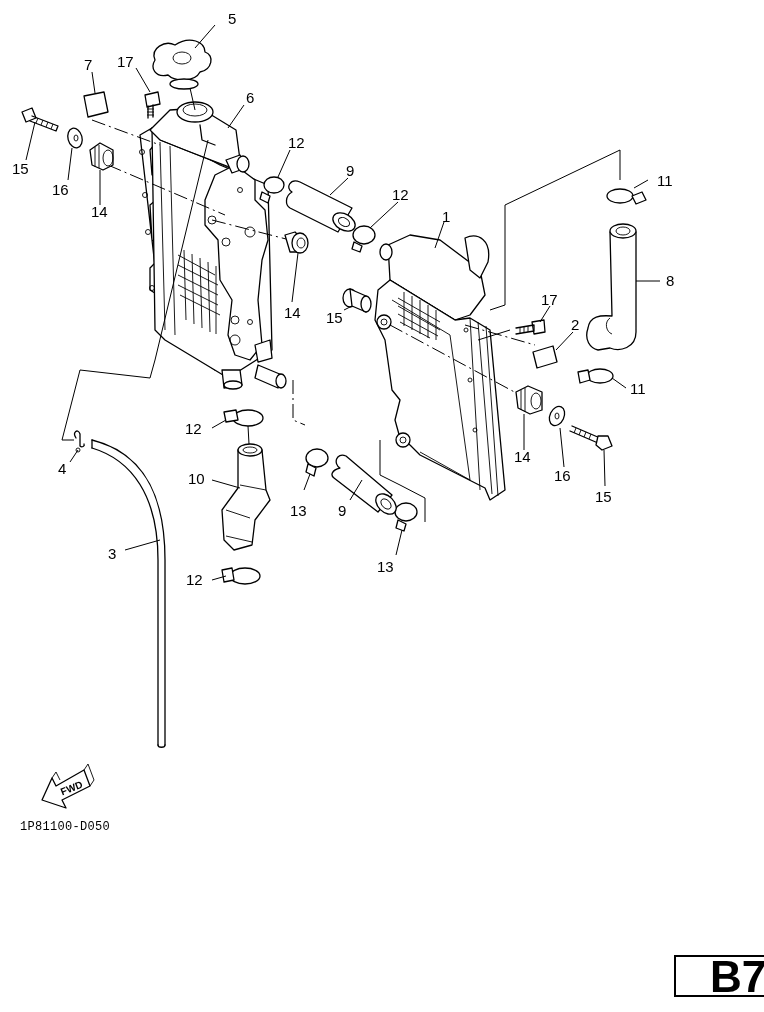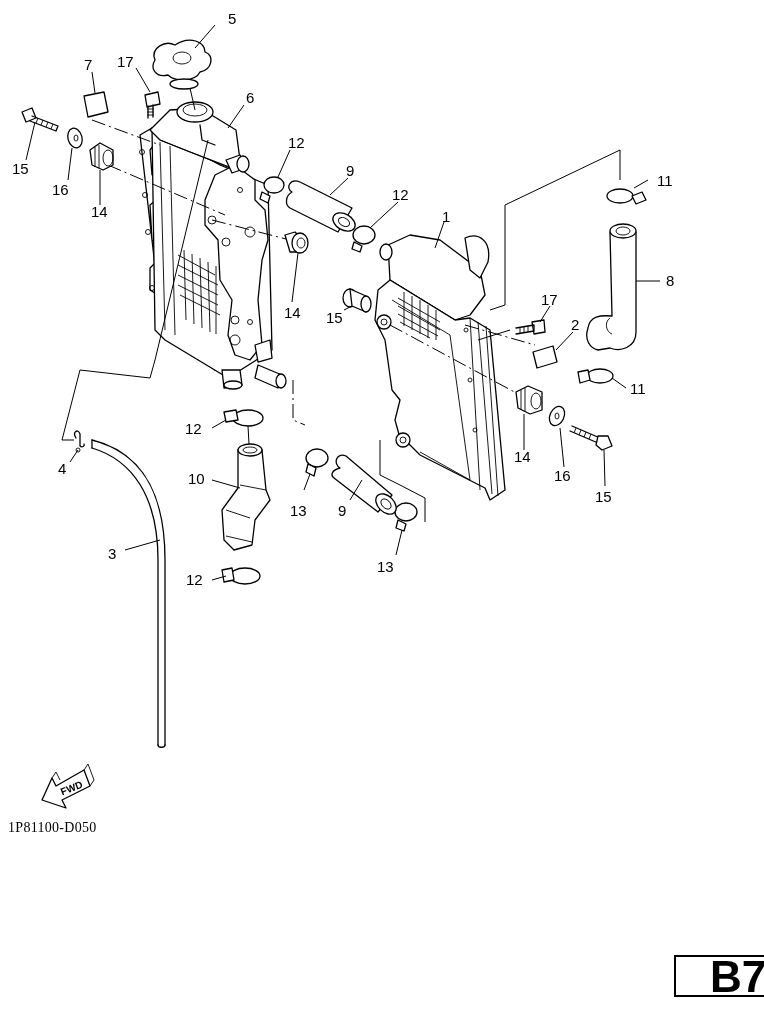--- a/index.html
+++ b/index.html
@@ -1,21 +1,21 @@
 <!DOCTYPE html>
 <html><head>
   <meta charset="utf-8">
   <style>
     html, body { margin:0; padding:0; background:#ffffff; }
     body { width:764px; height:1012px; position:relative; overflow:hidden;
            font-family:"Liberation Sans", sans-serif; color:#000; }
     #diagram { position:absolute; left:0; top:0; width:764px; height:1012px; }
     .lbl { font-family:"Liberation Sans", sans-serif; font-size:15px; fill:#000; }
-    .code { position:absolute; left:8px; top:820px; font-size:14px; letter-spacing:0.3px;
-            font-family:Liberation Serif, serif; }
+    .code { position:absolute; left:20px; top:820px; font-size:12px; letter-spacing:0.3px;
+            font-family:Liberation Mono, monospace; }
     .page-box { position:absolute; left:674px; top:955px; width:100px; height:42px;
                 border:2px solid #000; box-sizing:border-box; background:#fff; }
     .page-box span { position:absolute; left:34px; top:-4px; font-size:44px; font-weight:bold;
                      font-family:"Liberation Sans", sans-serif; line-height:48px; }
     .s { fill:none; stroke:#000; stroke-width:1.3; stroke-linejoin:round; stroke-linecap:round; }
     .w { fill:#fff; stroke:#000; stroke-width:1.3; stroke-linejoin:round; }
     .thin { fill:none; stroke:#000; stroke-width:0.9; }
     .lead { fill:none; stroke:#000; stroke-width:1; }
     .dash { fill:none; stroke:#000; stroke-width:1; stroke-dasharray:14 4 2 4; }
   </style>

